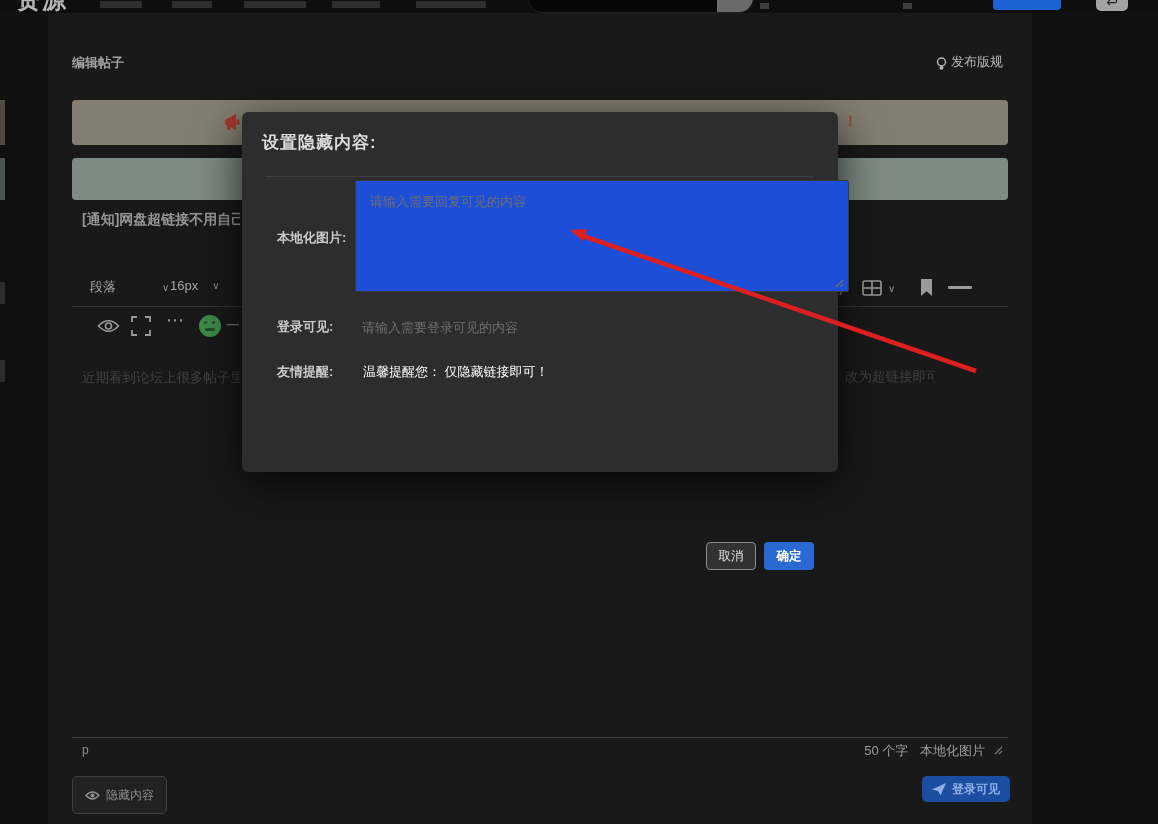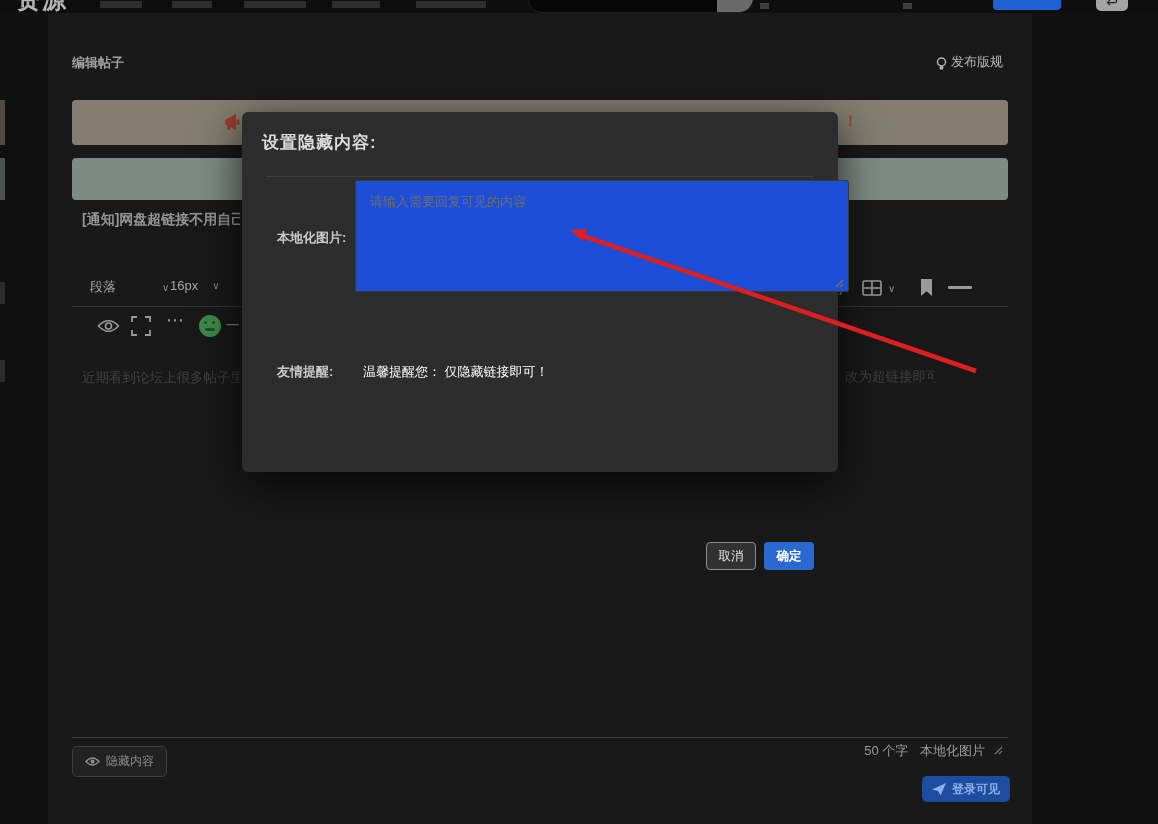--- a/index.html
+++ b/index.html
@@ -50,21 +50,21 @@
   .paren{left:836px;top:279px;color:#9a9a9a;font-size:14px;}
 
   .body-text{color:#474747;font-size:13.5px;white-space:nowrap;overflow:hidden;
              filter:blur(.4px);opacity:.85;}
 
   .status-divider{left:72px;top:737px;width:936px;height:1px;background:#3c3c3c;}
   .el-path{left:82px;top:743px;font-size:12px;color:#8a8a8a;}
   .status-right{left:810px;top:742px;width:175px;text-align:right;color:#9c9c9c;font-size:13px;}
   .status-right span{margin-left:8px;}
 
-  .btn-dark{left:72px;top:746px;height:31px;padding:0 12px;display:flex;align-items:center;gap:6px;
+  .btn-dark{left:72px;top:776px;height:38px;padding:0 12px;display:flex;align-items:center;gap:6px;
             background:#222;border:1px solid #3f3f3f;border-radius:5px;color:#8f8f8f;font-size:12px;cursor:pointer;}
   .btn-publish{left:922px;top:776px;height:26px;padding:0 10px;display:flex;align-items:center;gap:6px;
             background:#1c4da0;border:none;border-radius:5px;color:#8fb0e8;font-size:12px;font-weight:bold;cursor:pointer;}
 
   
   .modal{left:242px;top:112px;width:596px;height:360px;background:#2d2d2d;border-radius:6px;
          box-shadow:0 12px 45px rgba(0,0,0,.75);z-index:10;}
   .modal-title{position:absolute;left:20px;top:19px;font-size:17px;font-weight:bold;color:#dcdcdc;letter-spacing:1px;}
   .modal-divider{position:absolute;left:24px;top:64px;width:548px;height:1px;background:#3d3d3d;}
   .mrow{position:absolute;left:24px;display:flex;align-items:center;}
@@ -208,20 +208,24 @@
       <div class="mlabel">本地化图片:</div>
       <div style="position:relative;">
         <textarea class="mtextarea" placeholder="请输入需要回复可见的内容" style=""></textarea>
         <svg class="grip" style="right:5px;bottom:8px;" width="9" height="9" viewBox="0 0 9 9">
           <line x1="1" y1="8" x2="8" y2="1" stroke="#6e6e6e" stroke-width="1.2"></line>
           <line x1="5" y1="8" x2="8" y2="5" stroke="#6e6e6e" stroke-width="1.2"></line>
         </svg>
       </div>
     </div>
 
+    <div class="mrow" style="top:200px;height:30px;">
+      <div class="mlabel">登录可见:</div>
+      <input class="minput" placeholder="请输入需要登录可见的内容" style="">
+    </div>
 
     <div class="mrow" style="top:246px;height:28px;">
       <div class="mlabel">友情提醒:</div>
       <div class="mwarn">温馨提醒您： 仅隐藏链接即可！</div>
     </div>
 
     <div class="mfooter">
       <button class="btn-cancel">取消</button>
       <button class="btn-confirm">确定</button>
     </div>

